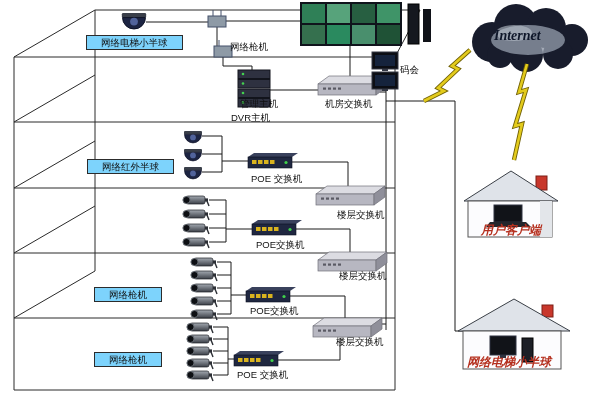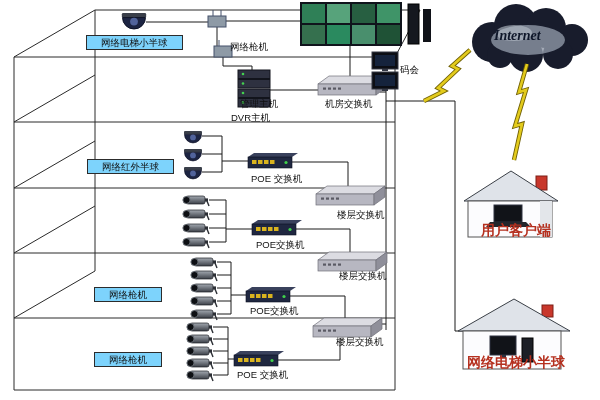--- a/index.html
+++ b/index.html
@@ -2,21 +2,21 @@
 <html><head>
 <meta charset="utf-8">
 <style>
   html,body{margin:0;padding:0;background:#ffffff;}
   #stage{position:relative;width:600px;height:400px;background:#ffffff;overflow:hidden;
          font-family:"Liberation Sans","DejaVu Sans",sans-serif;}
   #diagram-svg{position:absolute;left:0;top:0;}
   .lbl{position:absolute;font-size:9.5px;color:#101010;white-space:nowrap;line-height:13px;}
   .boxed{border:1px solid #2c2c2c;background:#7dd3fc;padding:0 14px;}
   .bold{font-weight:normal;}
-  .red{color:#b5301f;font-weight:bold;font-size:14px;}
+  .red{color:#b5301f;font-weight:bold;font-size:12px;font-style:italic;}
   .cloudtxt{font-family:"Liberation Serif","DejaVu Serif",serif;font-weight:bold;font-style:italic;
             font-size:14px;color:#0f172a;text-align:left;width:78px;}
 </style>
 </head>
 <body>
 
 <div id="stage">
 
 <svg id="diagram-svg" width="600" height="400" viewBox="0 0 600 400">
   <defs>

